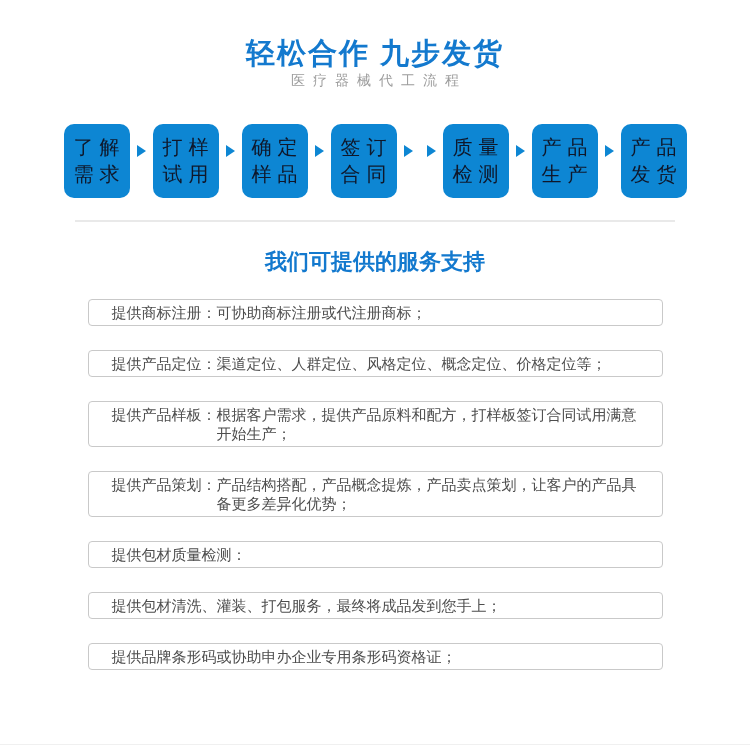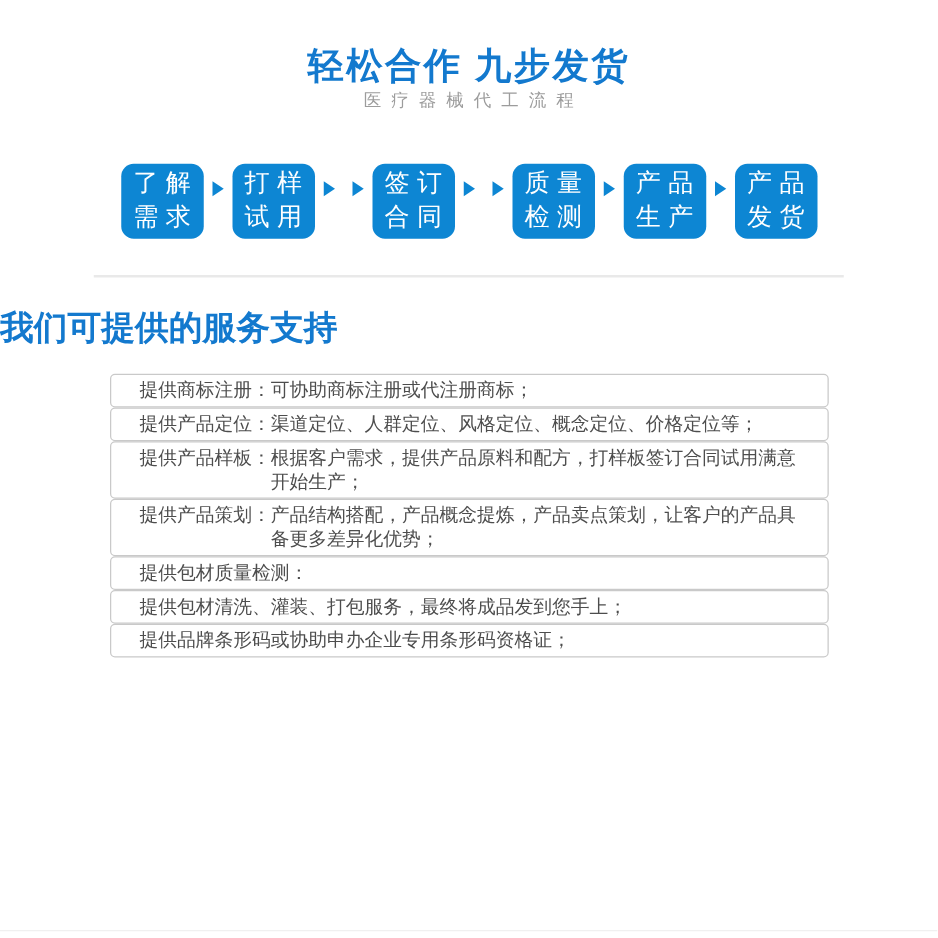--- a/index.html
+++ b/index.html
@@ -26,50 +26,50 @@
   .sub-title{
     margin-top:1px;font-size:14px;color:#9c9c9c;
     letter-spacing:8px;text-indent:8px;line-height:18px;
   }
   
   .steps{
     margin-top:25px;height:74px;
     display:flex;justify-content:center;align-items:center;
   }
   .step{
-    width:66px;height:60px;background:var(--accent);
-    border-radius:10px;color:#ffffff;flex:0 0 auto;
+    width:66px;height:74px;background:var(--accent);
+    border-radius:10px;color:#0f172a;flex:0 0 auto;
     display:flex;flex-direction:column;justify-content:center;align-items:center;margin-top:20px;
   }
   .step-line{
     font-size:20px;line-height:27px;letter-spacing:6px;padding-left:6px;
     white-space:nowrap;
   }
   .arrow{
     flex:0 0 auto;width:0;height:0;margin:0 7px;
     border-left:9px solid var(--accent);
     border-top:6px solid transparent;
     border-bottom:6px solid transparent;
   }
   
   .divider{
     width:600px;height:2px;background:#e9e9e9;margin:32px auto 0;
   }
   
   .services-title{
-    margin-top:27px;text-align:left;
-    font-size:27px;font-weight:bold;color:var(--heading);line-height:26px;
+    margin-top:27px;text-align:center;
+    font-size:22px;font-weight:bold;color:var(--heading);line-height:26px;
   }
   .services-list{
     width:575px;margin:24px auto 0;
   }
   .service-item{
     display:flex;align-items:flex-start;
     border:1px solid var(--border-gray);border-radius:4px;
-    background:#fff;padding:3px 23px;margin-bottom:0;
+    background:#fff;padding:3px 23px;margin-bottom:24px;
     font-size:15px;line-height:19px;color:var(--text-gray);
   }
   .svc-label{white-space:nowrap;flex:0 0 auto;}
   .svc-label:empty{display:none;}
   .svc-text{flex:1 1 auto;}
   
   .bottom-line{
     position:absolute;left:0;right:0;bottom:5px;height:1px;background:#f0f0f0;
   }
 </style>
@@ -87,20 +87,24 @@
     <div class="step">
       <span class="step-line">了解</span>
       <span class="step-line">需求</span>
     </div>
     <span class="arrow"></span>
     <div class="step">
       <span class="step-line">打样</span>
       <span class="step-line">试用</span>
     </div>
     <span class="arrow"></span>
+    <div class="step">
+      <span class="step-line">确定</span>
+      <span class="step-line">样品</span>
+    </div>
     <span class="arrow"></span>
     <div class="step">
       <span class="step-line">签订</span>
       <span class="step-line">合同</span>
     </div>
     <span class="arrow"></span>
     <span class="arrow"></span>
     <div class="step">
       <span class="step-line">质量</span>
       <span class="step-line">检测</span>

